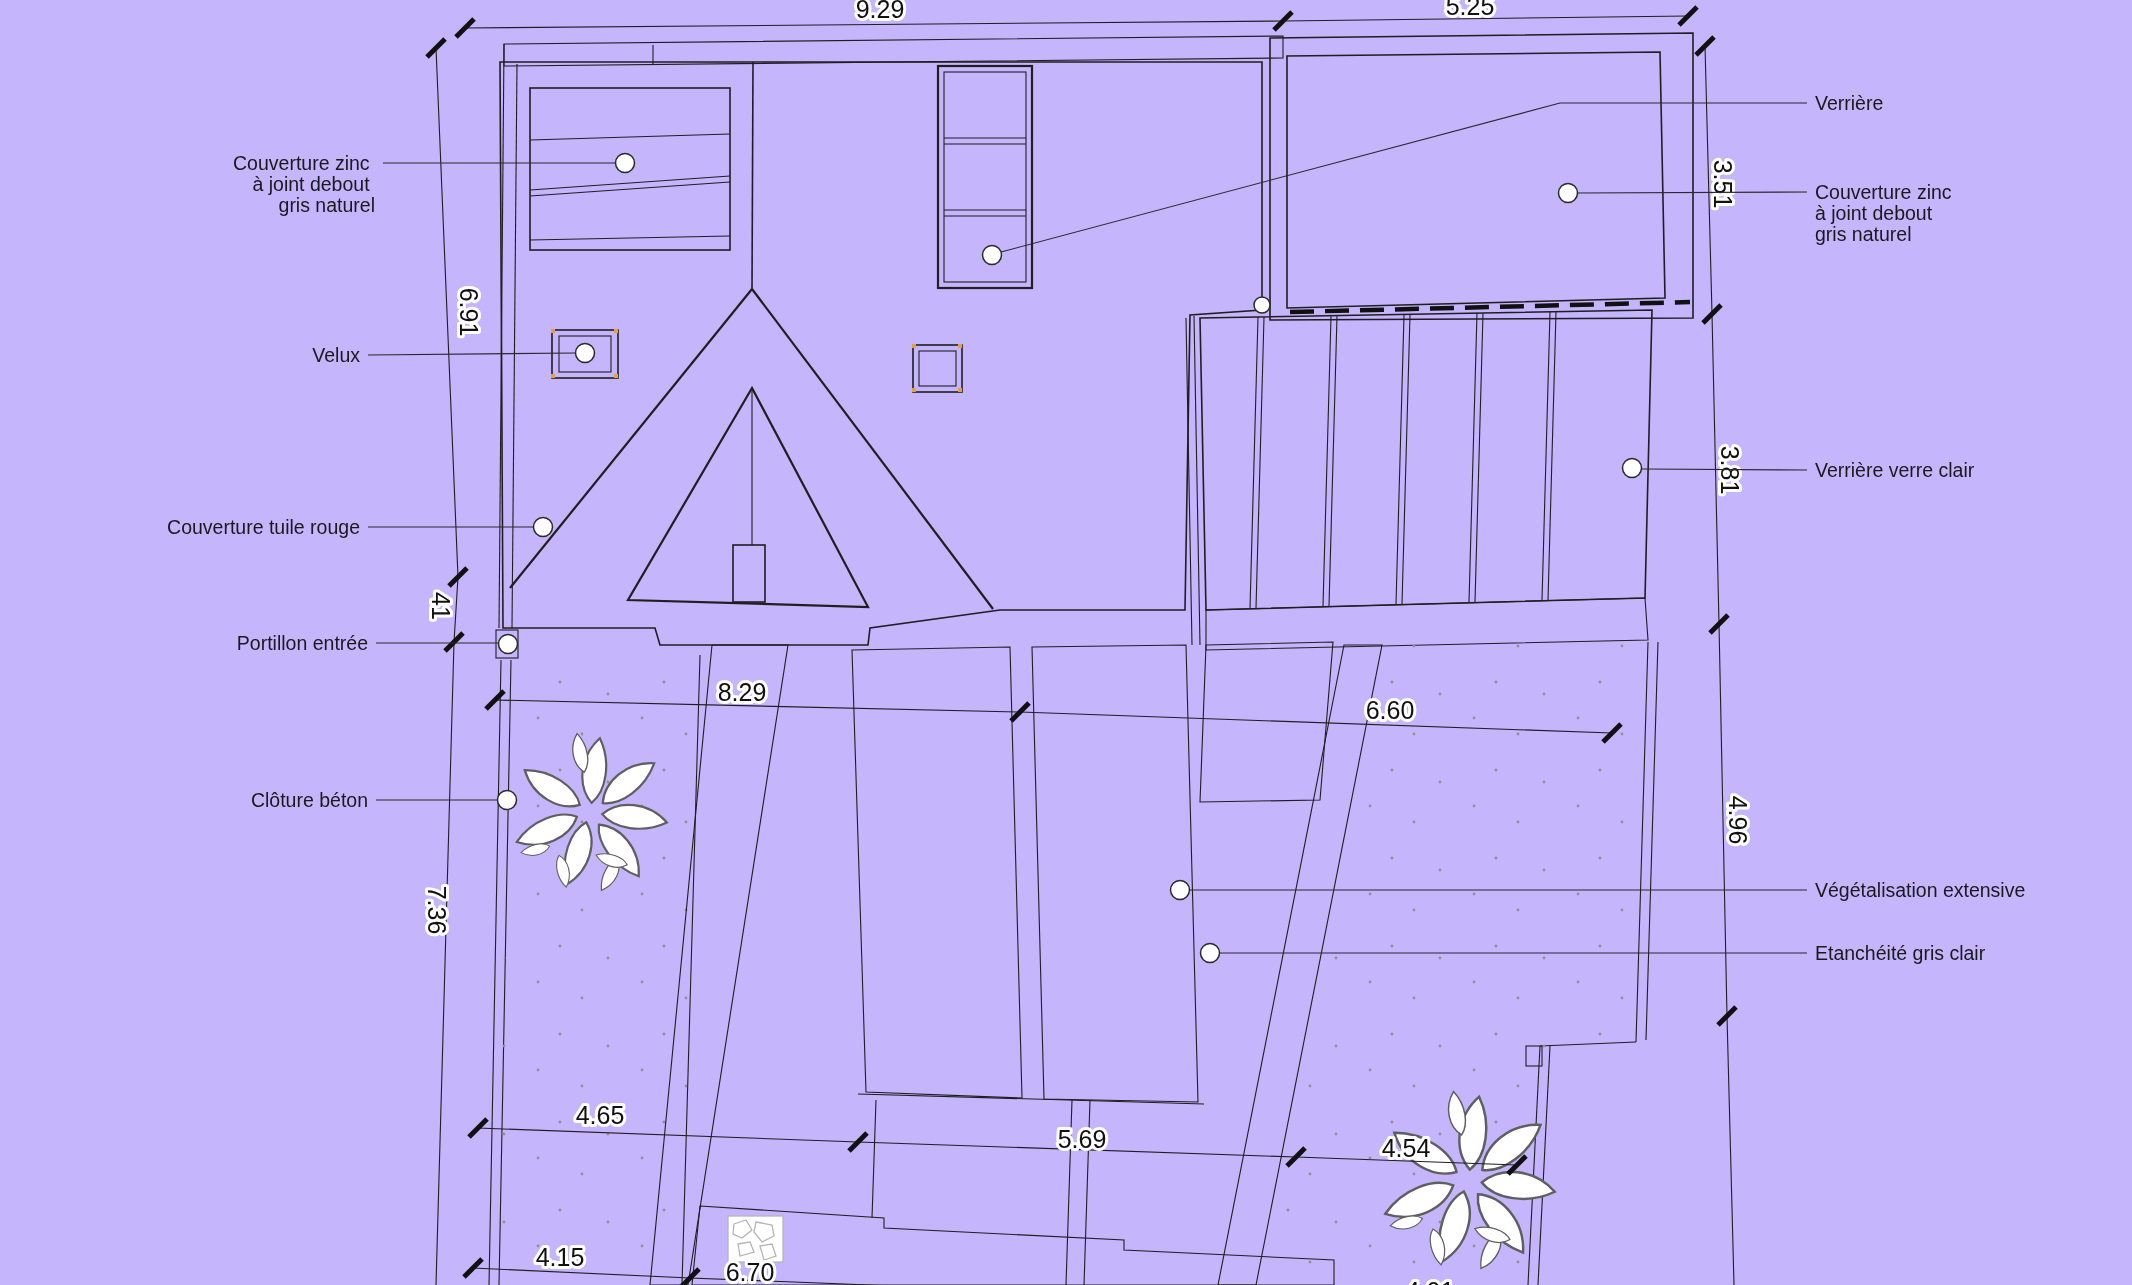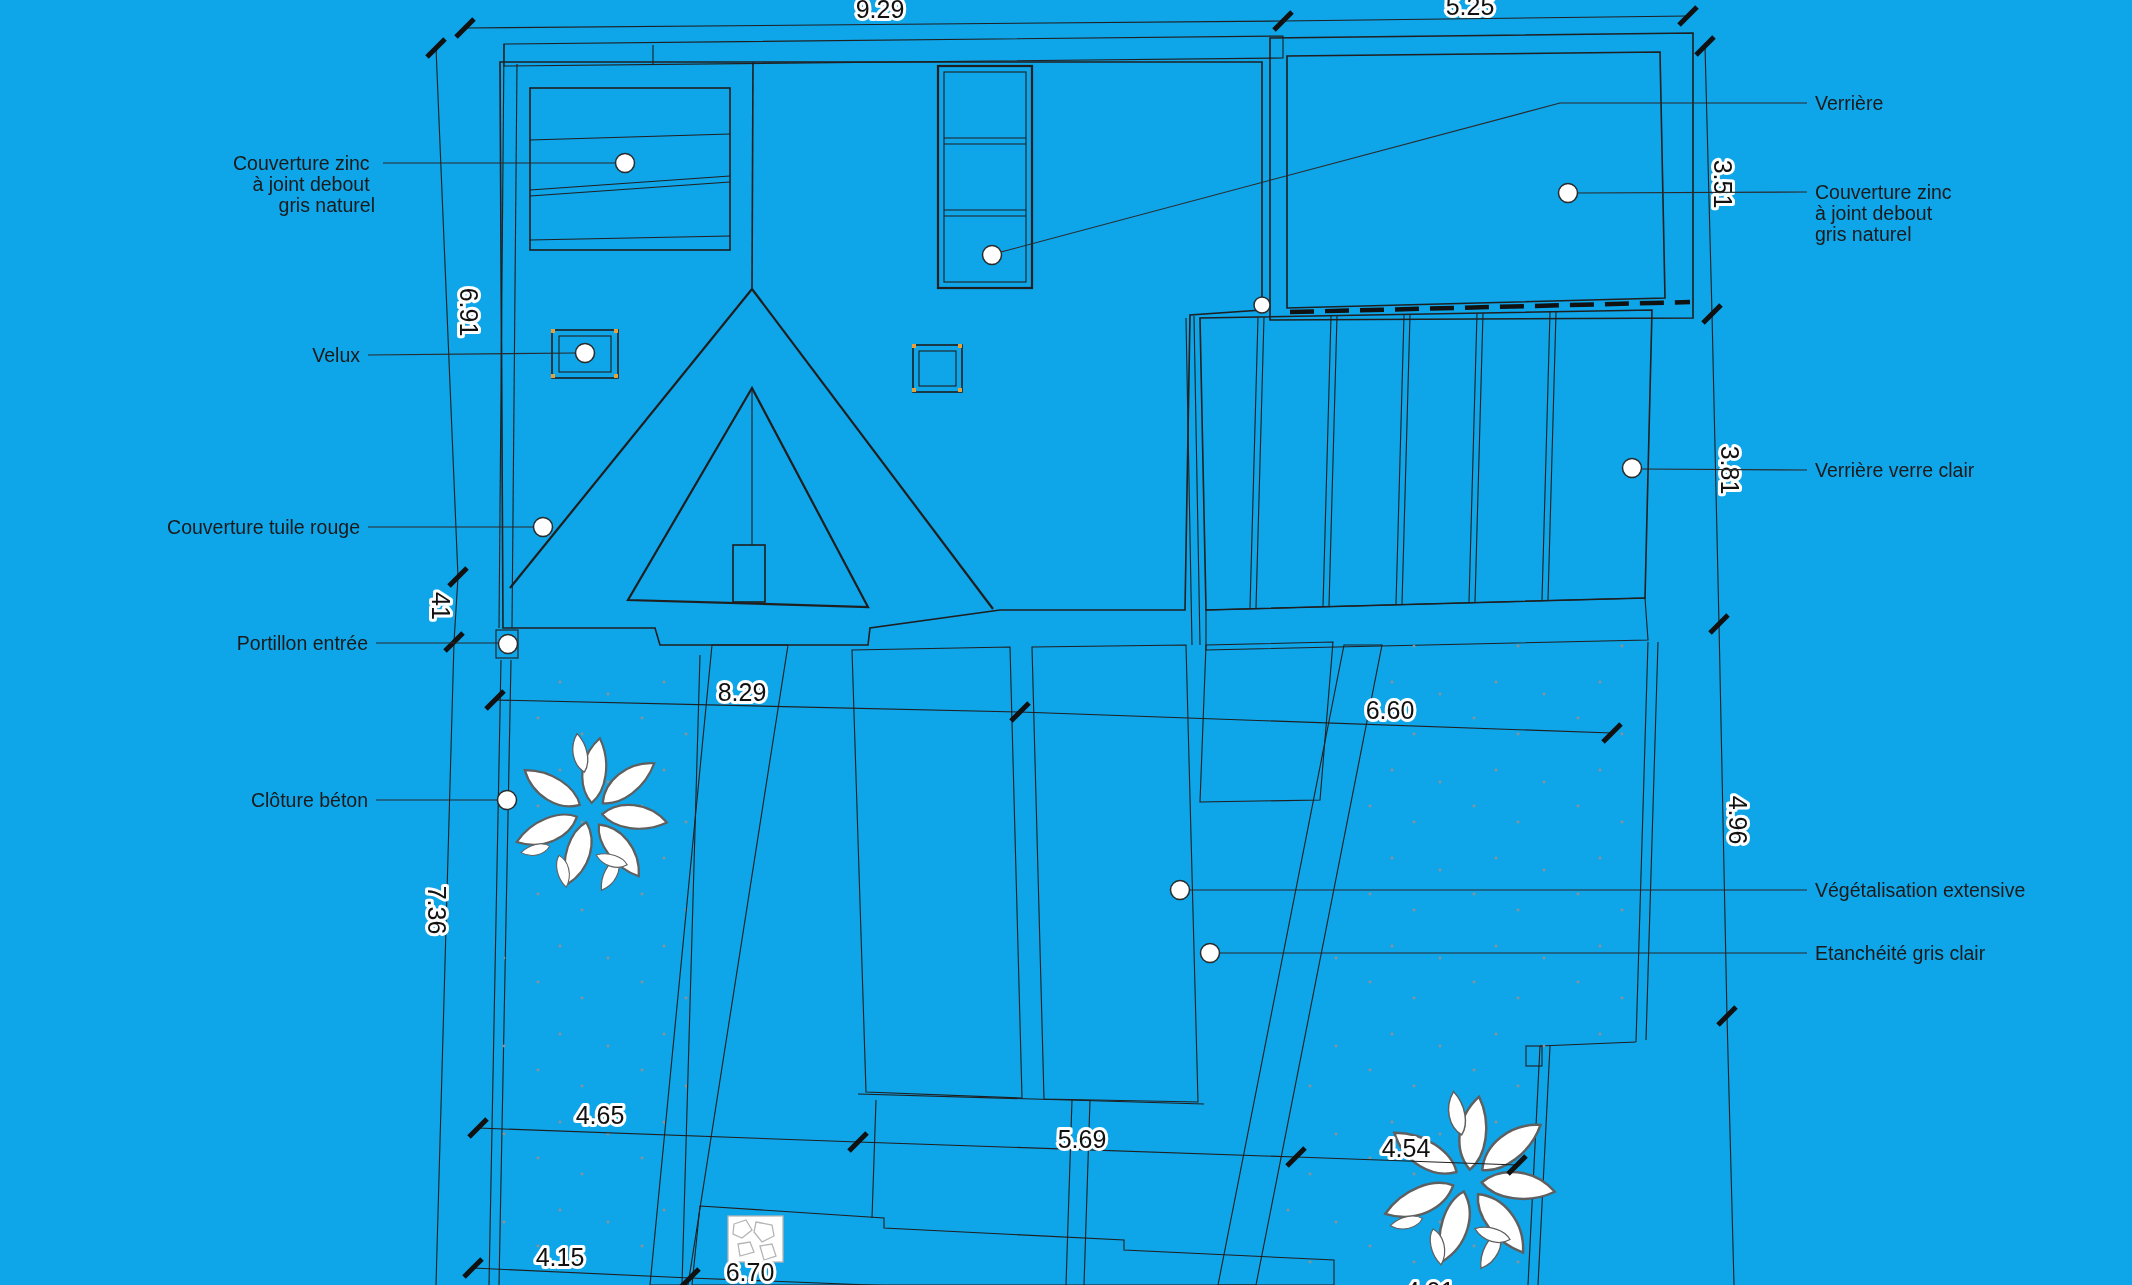--- a/index.html
+++ b/index.html
@@ -1,16 +1,16 @@
 <!DOCTYPE html>
 <html><head>
 <meta charset="utf-8">
 <style>
   html,body{margin:0;padding:0;background:#ffffff;}
-  #stage{position:relative;width:2132px;height:1285px;background:#0ea5e9;overflow:hidden;}
+  #stage{position:relative;width:2132px;height:1285px;background:#c4b5fd;overflow:hidden;}
   svg{position:absolute;left:0;top:0;}
   .lbl{font-family:"Liberation Sans","DejaVu Sans",sans-serif;font-size:19.5px;fill:#1a1a1a;}
   .dim{font-family:"Liberation Sans","DejaVu Sans",sans-serif;font-size:25px;fill:#111;
        paint-order:stroke;stroke:#ffffff;stroke-width:6px;stroke-linejoin:round;}
   .thin{stroke:#1f1f1f;stroke-width:1.1;fill:none;}
   .med{stroke:#1f1f1f;stroke-width:1.6;fill:none;}
   .heavy{stroke:#1f1f1f;stroke-width:2.2;fill:none;}
   .leader{stroke:#2a2a2a;stroke-width:1.1;fill:none;}
   .target{fill:#ffffff;stroke:#2a2a2a;stroke-width:1.5;}
   .tickline{stroke:#111;stroke-width:5;}

